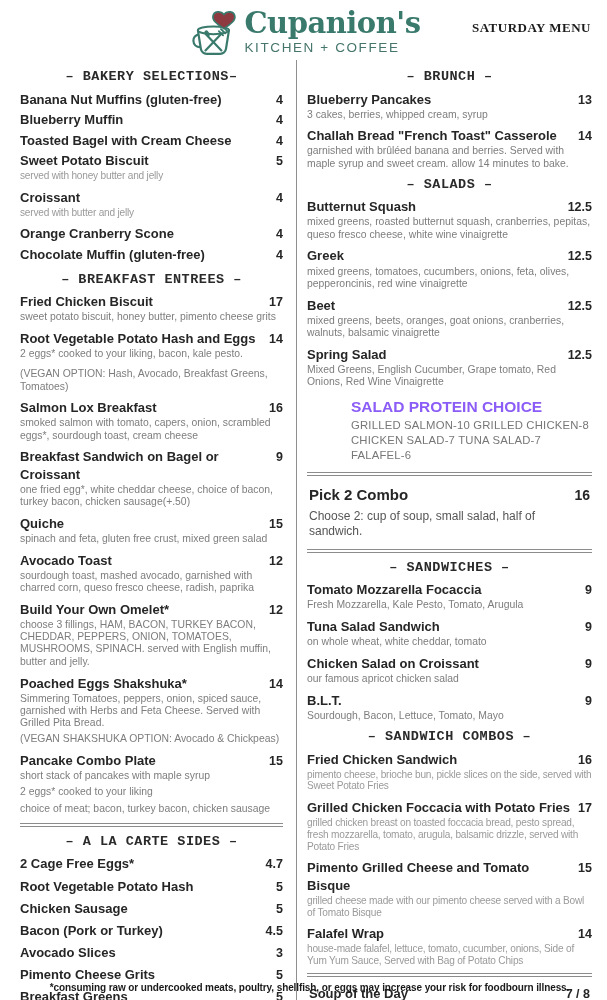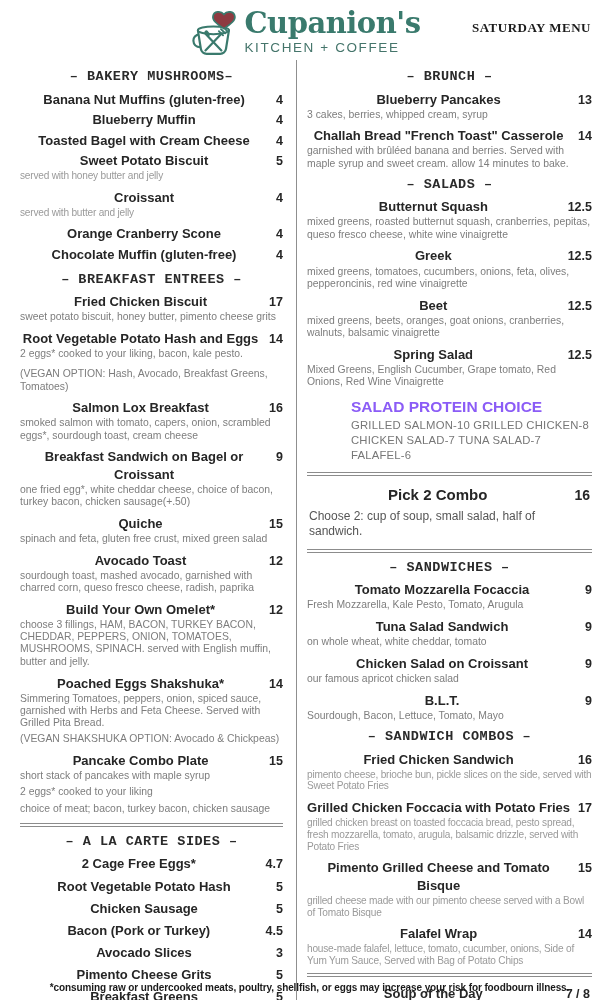--- a/index.html
+++ b/index.html
@@ -17,21 +17,21 @@
                 font-size:13px; font-weight:700; letter-spacing:0.5px; color:#1c1c1c; }
   
   .columns { display:flex; align-items:stretch; }
   .col { padding-top:2px; }
   .col.left  { width:296px; padding-left:20px; padding-right:13px; }
   .col.right { flex:1; border-left:1.5px solid #8f8f8f; padding-left:10px; padding-right:15px; }
   
   .heading { text-align:center; font-family:"Liberation Mono", monospace; font-size:13.5px;
              font-weight:700; letter-spacing:0.5px; color:#2a2a2a; margin:7px 0 5px; }
   .section { margin-bottom:2px; }
-  .row { display:flex; align-items:baseline; padding:1.5px 0;text-align:center; }
+  .row { display:flex; align-items:baseline; padding:1.5px 0; }
   .nm { flex:1; font-size:13px; font-weight:600; color:#262626; line-height:1.35; padding-right:8px; }
   .pr { font-size:12.5px; font-weight:600; color:#262626; white-space:nowrap; }
   .desc { font-size:10.4px; color:#7d7d7d; line-height:1.18; margin:-1px 0 5px; }
   .desc.spaced { margin-top:8px; }
   .section.plain .item { margin:1.5px 0; }
   .section.cond .desc { font-size:10.1px; color:#9a9a9a; letter-spacing:-0.2px; }
   
   .protein { margin:10px 0 10px 44px; }
   .protein-title { font-size:15.5px; font-weight:600; color:#8b5cf6; margin-bottom:2px; }
   .protein-line { font-size:11.3px; color:#777; letter-spacing:0.2px; line-height:1.3; }
@@ -72,21 +72,21 @@
         <div class="brand">Cupanion's</div>
         <div class="brand-sub">KITCHEN + COFFEE</div>
       </div>
     </div>
     <div class="menu-label">SATURDAY MENU</div>
   </header>
 
   <div class="columns">
     <div class="col left" id="col-left">
         <div class="section cond">
-          <div class="heading">– BAKERY MUSHROOMS–</div>
+          <div class="heading">– BAKERY SELECTIONS–</div>
           <div class="item">
             <div class="row">
               <span class="nm">Banana Nut Muffins (gluten-free)</span>
               <span class="pr">4</span>
             </div>
           </div>
           <div class="item">
             <div class="row">
               <span class="nm">Blueberry Muffin</span>
               <span class="pr">4</span>

